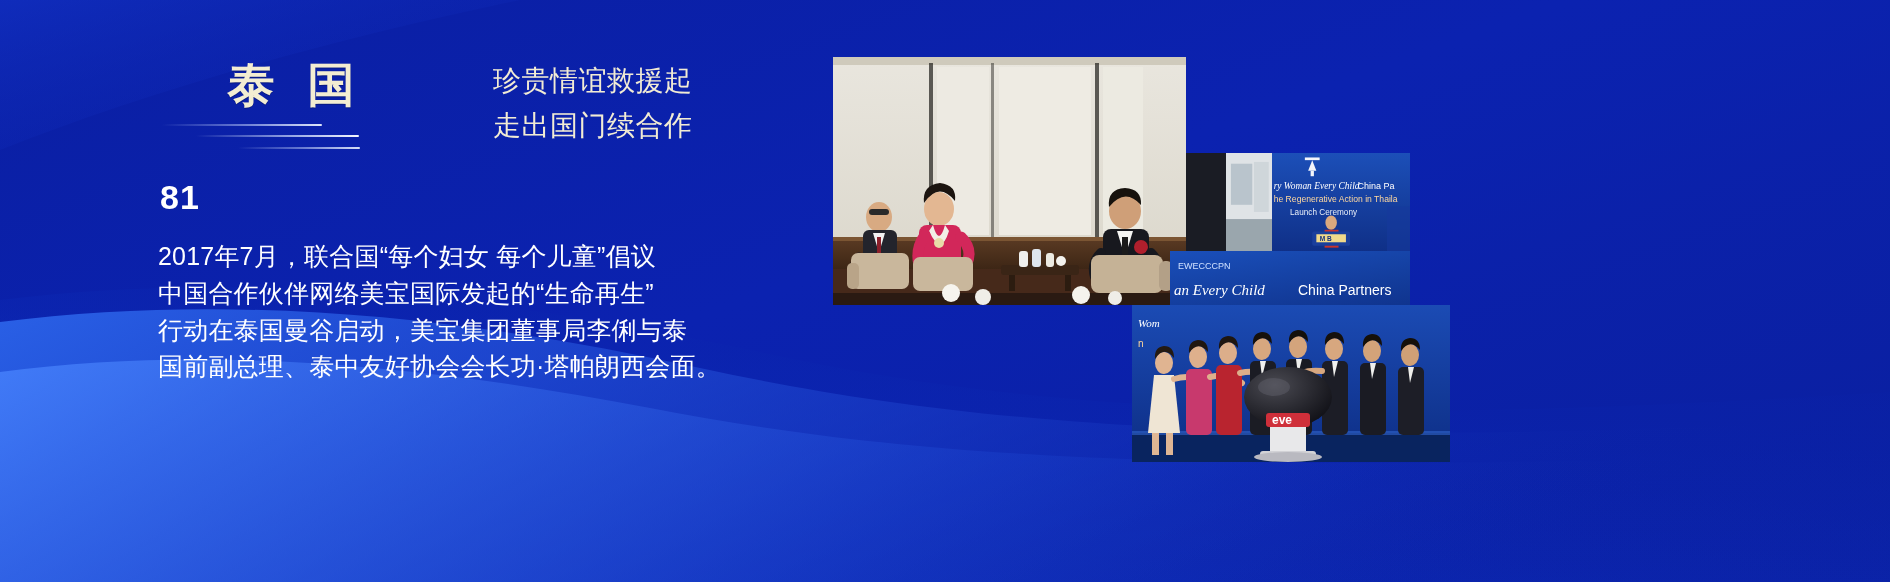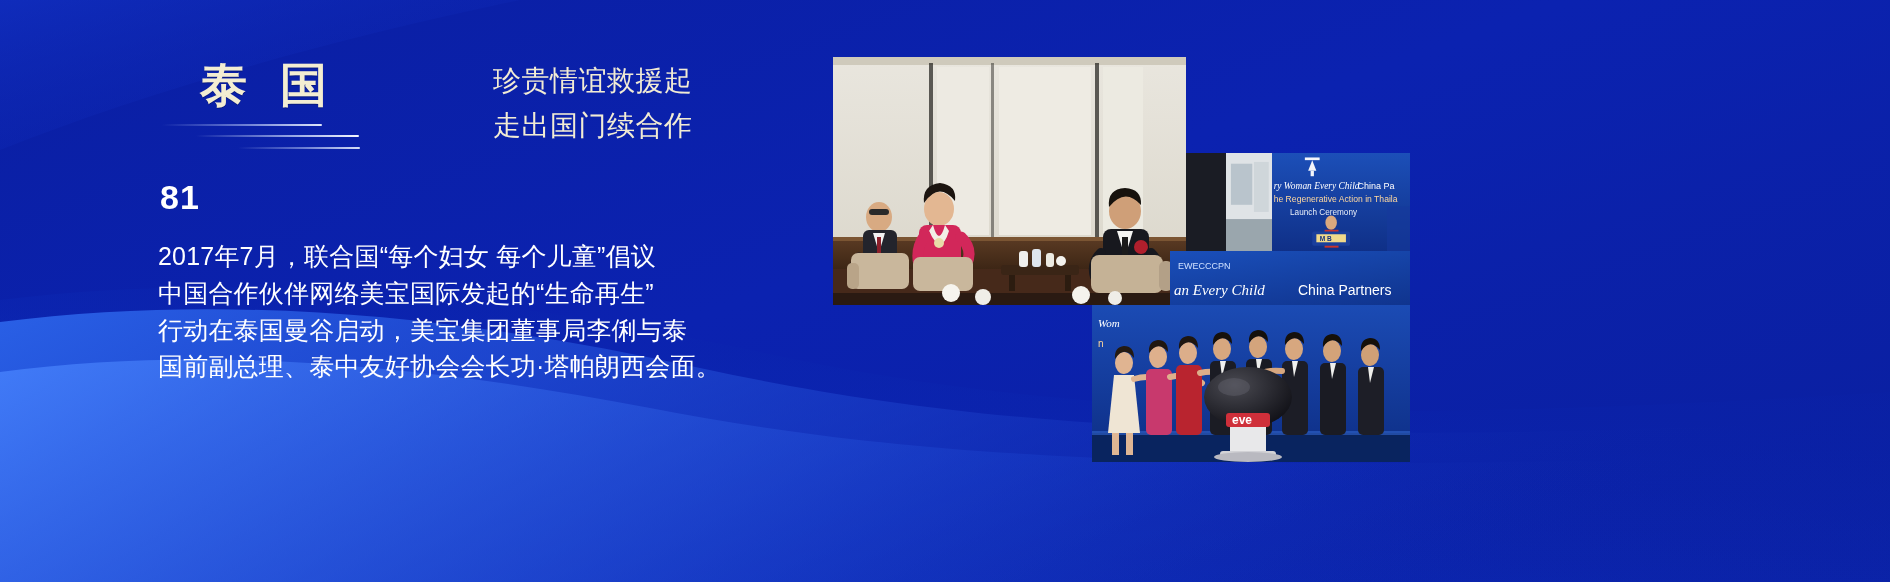--- a/index.html
+++ b/index.html
@@ -30,20 +30,21 @@
 
   .title-block { position: absolute; left: 200px; top: 58px; }
   .title {
     font-size: 47px;
     font-weight: 700;
     letter-spacing: 10px;
     color: #f3edd2;
     line-height: 1.15;
     text-shadow: 0 1px 0 rgba(0,0,0,.25);
     white-space: nowrap;
+    text-align: center;
   }
   .title-rules {
     position: relative;
     width: 230px;
     height: 34px;
     margin-top: 10px;
     margin-left: -38px;
   }
   .rule {
     position: absolute;
@@ -103,21 +104,21 @@
     background: #1a1c24;
   }
 
   
   .photo-meeting { left: 833px; top: 57px; width: 353px; height: 248px; }
   
   .photo-banner  { left: 1186px; top: 153px; width: 224px; height: 100px; padding-left: 40px; }
   
   .photo-stage   { left: 1170px; top: 251px; width: 240px; height: 108px; }
   
-  .photo-group   { left: 1092px; top: 305px; width: 318px; height: 157px; }
+  .photo-group   { left: 1132px; top: 305px; width: 318px; height: 157px; }
 
   .photo svg { display: block; width: 100%; height: 100%; }
 </style>
 </head>
 <body>
 
 <div id="slide">
 
   <div class="wave-layer">
     <svg width="1890" height="582" viewBox="0 0 1890 582" preserveAspectRatio="none">

